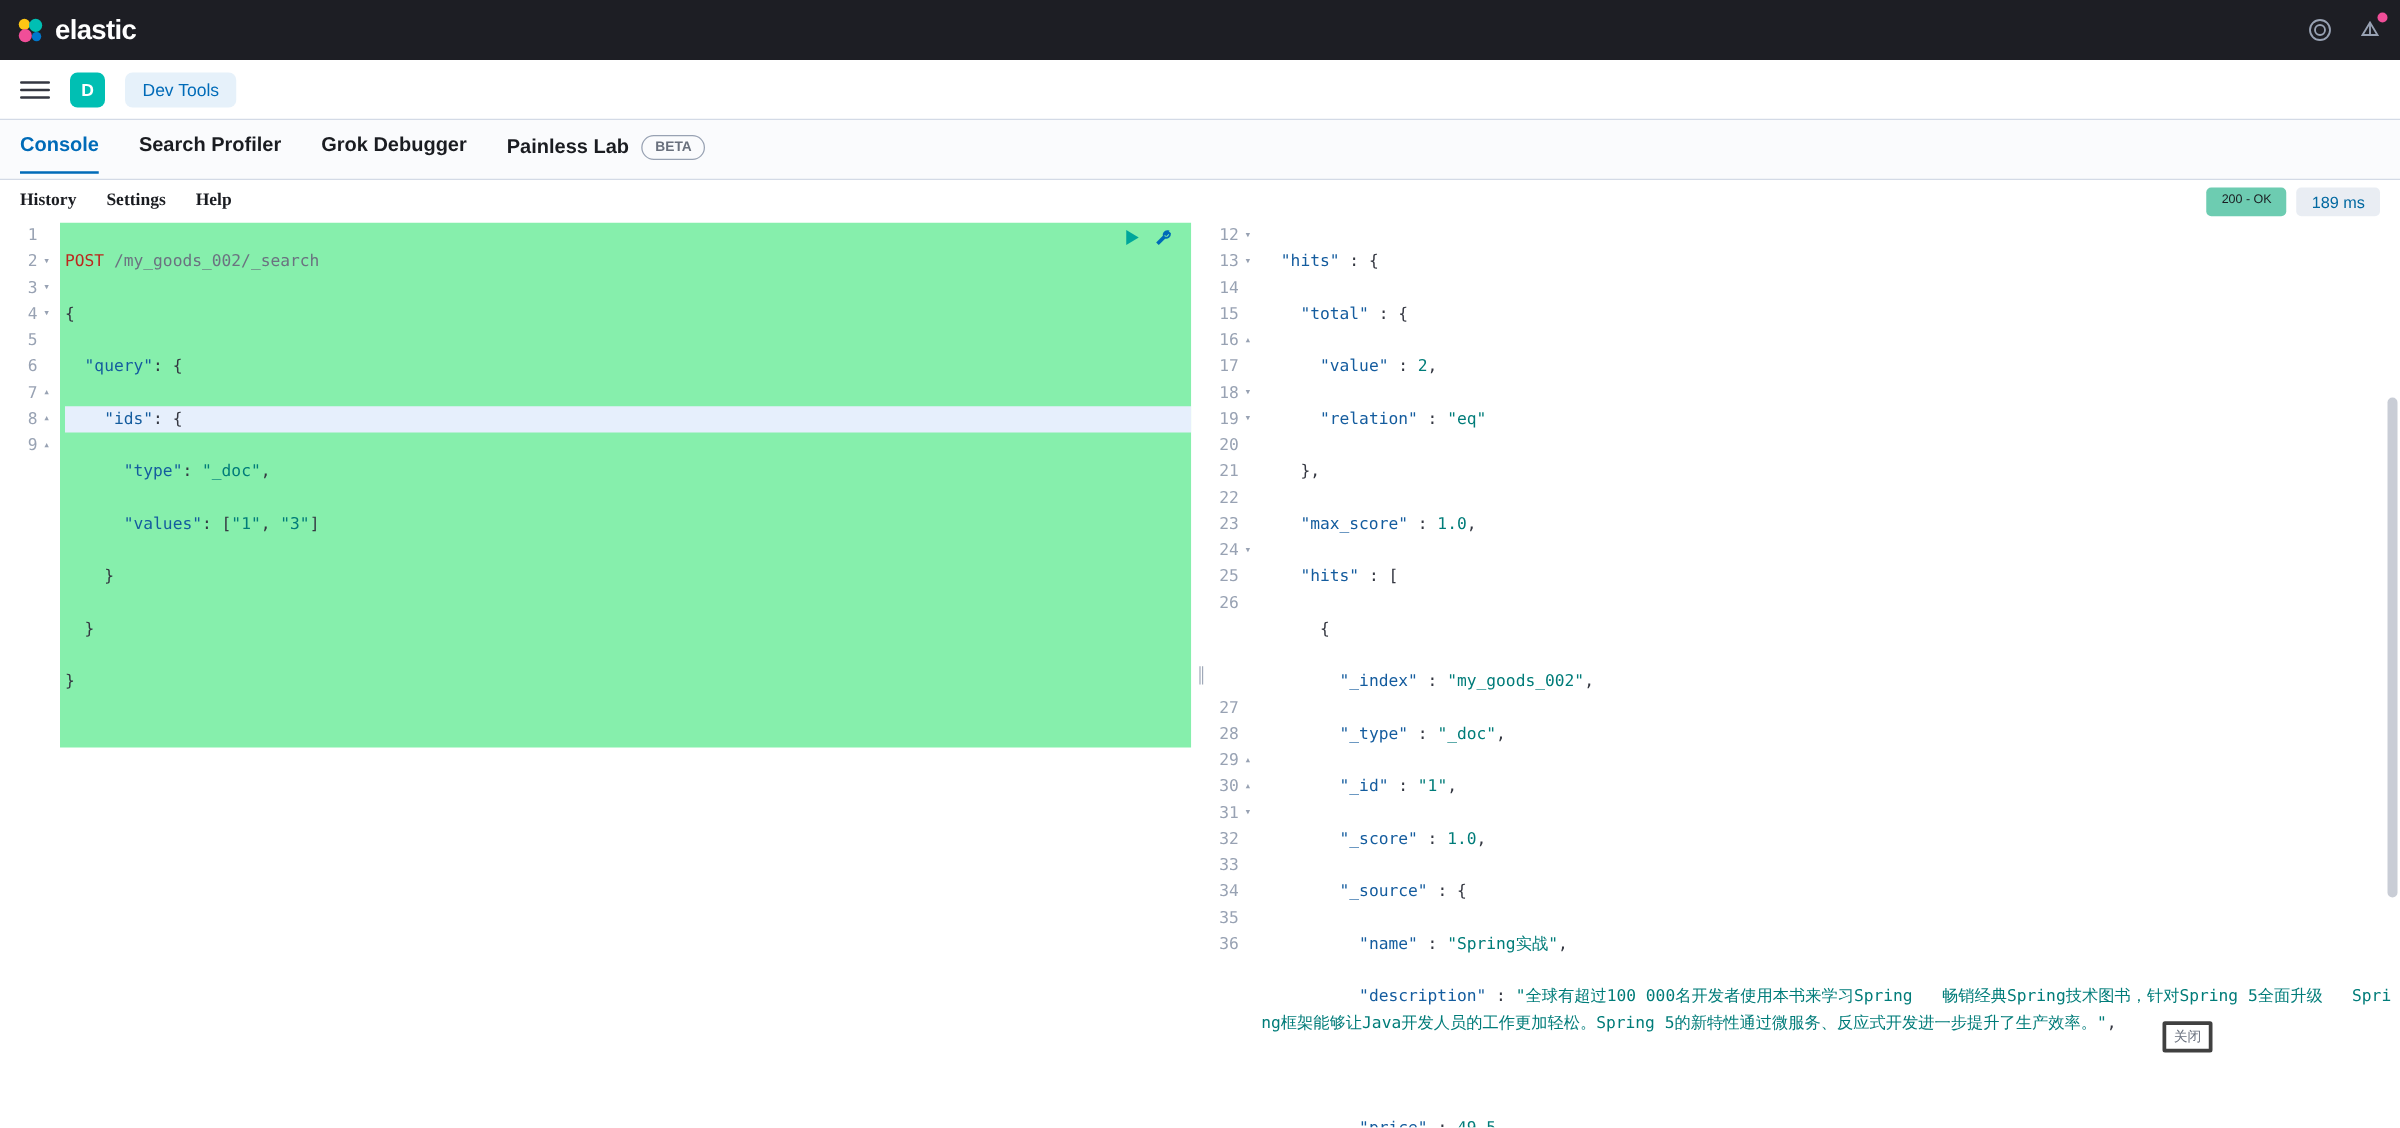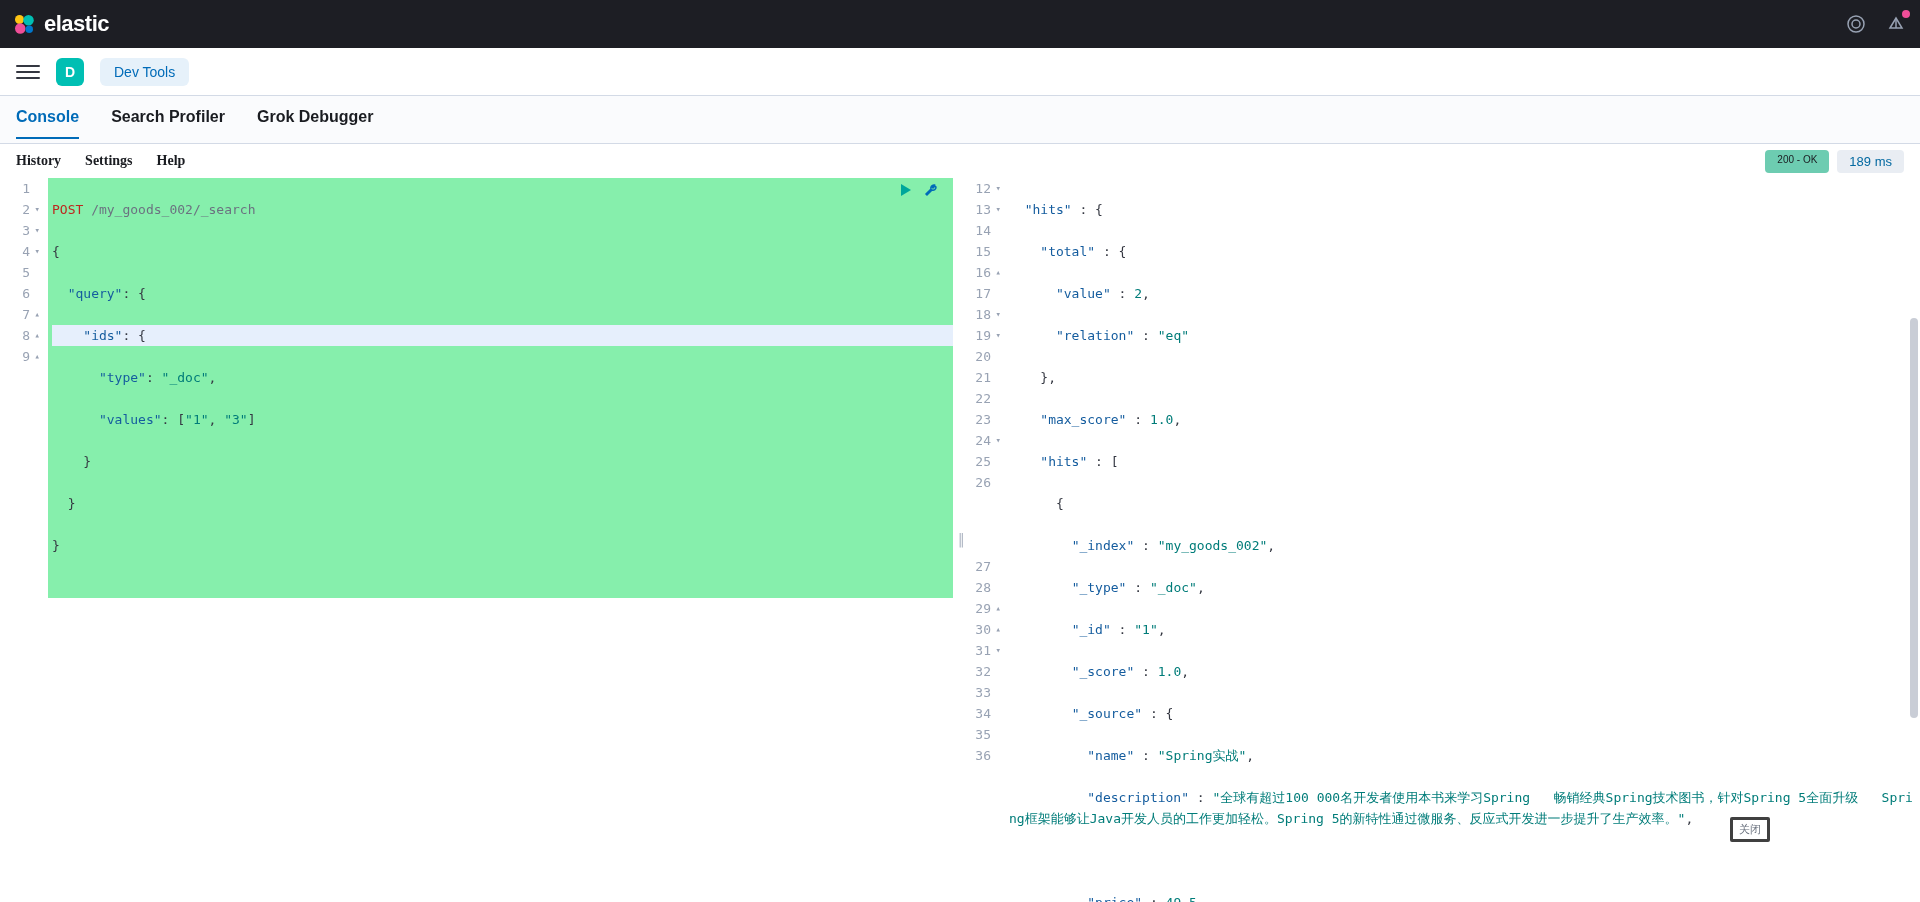--- a/index.html
+++ b/index.html
@@ -112,20 +112,24 @@
       <span></span>
   </div>
   <div class="avatar">D</div>
   <div class="breadcrumb-item">Dev Tools</div>
 </div>
 
 <div class="tabs">
   <div class="tab active">Console</div>
   <div class="tab">Search Profiler</div>
   <div class="tab">Grok Debugger</div>
+  <div class="tab tab-beta">
+    <span>Painless Lab</span>
+    <span class="beta-badge">BETA</span>
+  </div>
 </div>
 
 <div class="toolbar">
   <div class="toolbar-left">
     <span class="toolbar-link">History</span>
     <span class="toolbar-link">Settings</span>
     <span class="toolbar-link">Help</span>
   </div>
   <div class="toolbar-right">
     <span class="status-badge">200 - OK</span>

